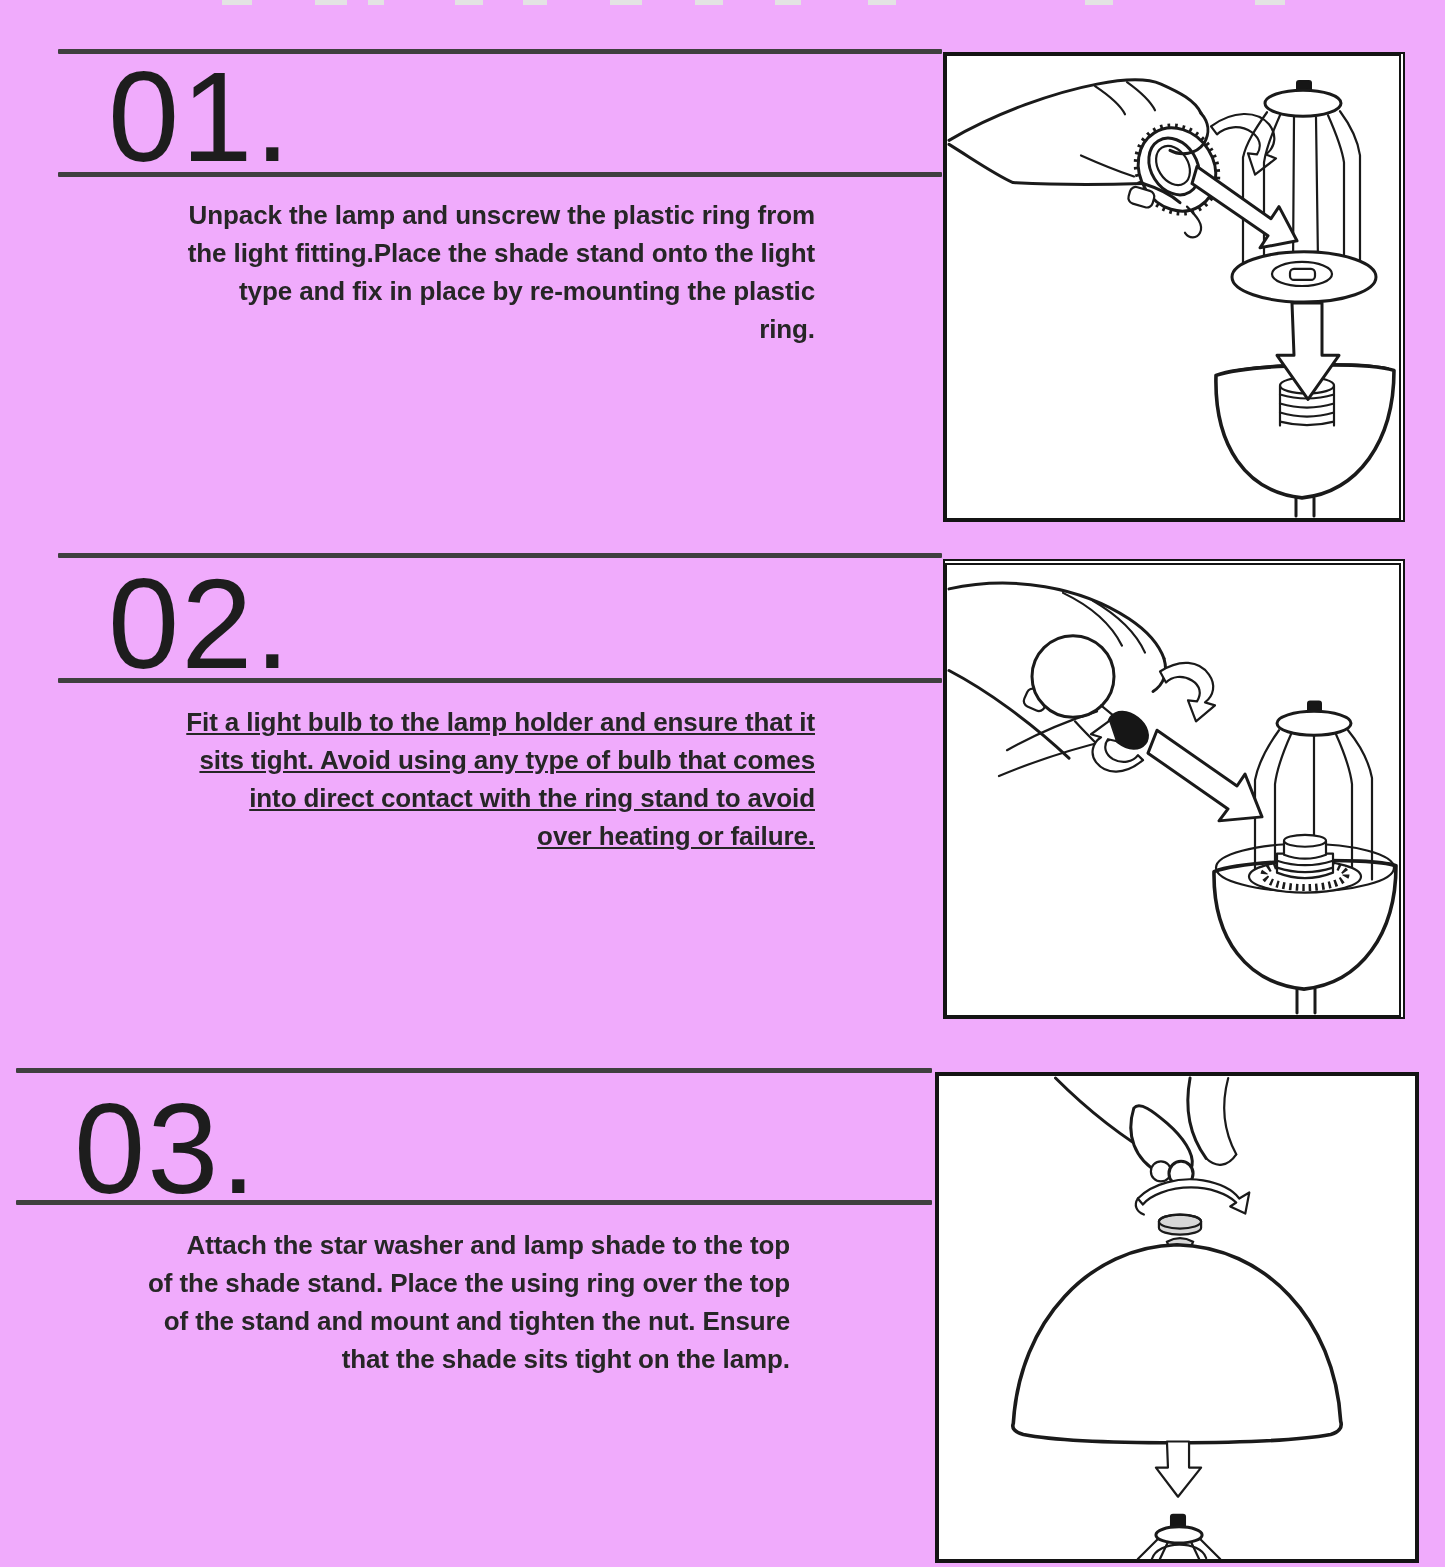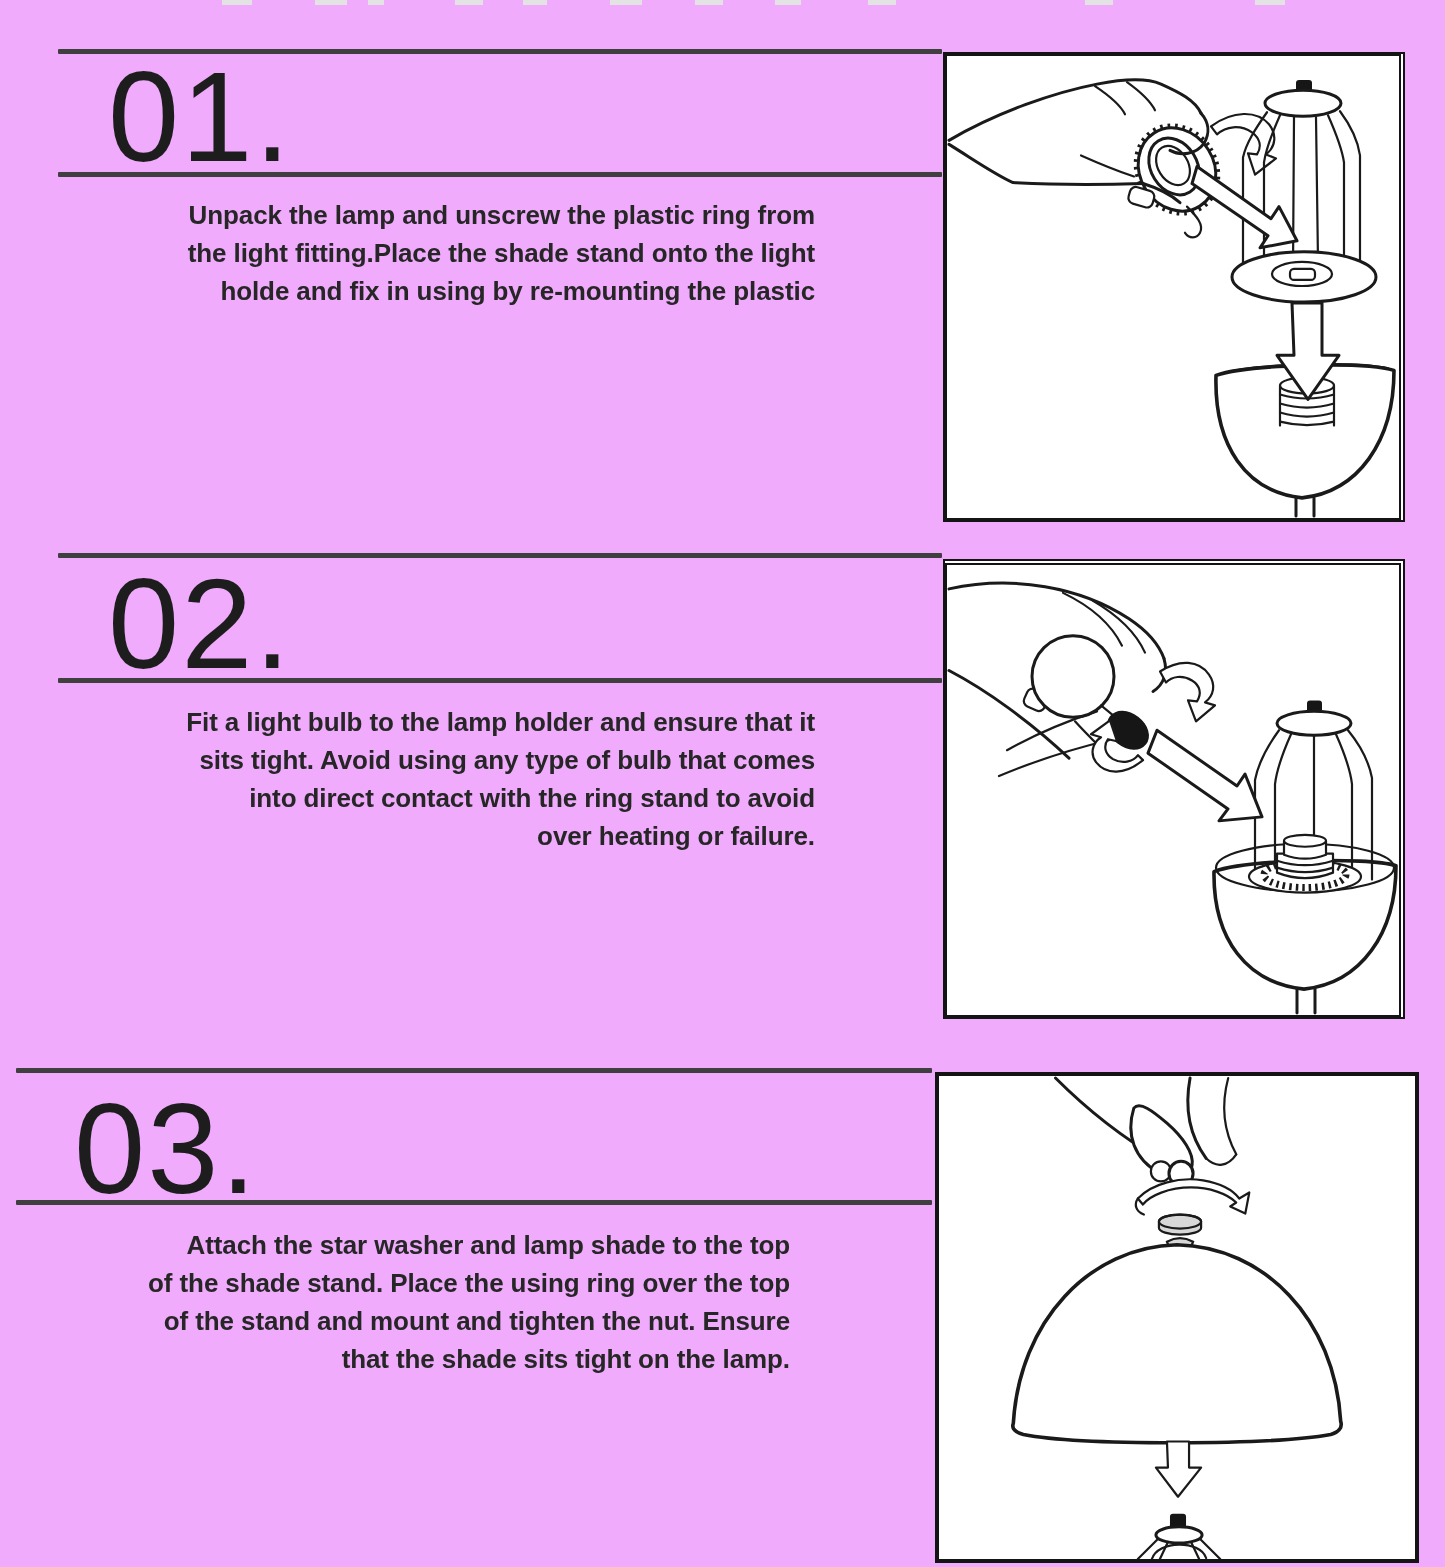--- a/index.html
+++ b/index.html
@@ -43,21 +43,22 @@
   <div class="frag" style="left:868px;width:28px;"></div>
   <div class="frag" style="left:1085px;width:28px;"></div>
   <div class="frag" style="left:1255px;width:30px;"></div>
 
   <div class="rule" style="left:58px;top:49px;width:884px;"></div>
   <h2 class="num" style="left:108px;top:53px;">01.</h2>
   <div class="rule" style="left:58px;top:172px;width:884px;"></div>
   <div class="para" style="left:115px;top:196px;width:700px;">
     <div>Unpack the lamp and unscrew the plastic ring from</div>
     <div>the light fitting.Place the shade stand onto the light</div>
-    <div>holde and fix in using by re-mounting the plastic</div>
+    <div>type and fix in place by re-mounting the plastic</div>
+    <div>ring.</div>
   </div>
 
   <figure class="frame dbl-r" style="left:943px;top:52px;width:462px;height:470px;">
     <svg viewBox="0 0 452 460" preserveAspectRatio="none">
 
       <g>
         <ellipse class="knurl" cx="230" cy="113" rx="37" ry="43" transform="rotate(-32 230 113)"></ellipse>
         <ellipse class="wt" cx="230" cy="113" rx="37" ry="43" transform="rotate(-32 230 113)"></ellipse>
         <ellipse class="wt" cx="227" cy="110" rx="23" ry="30" transform="rotate(-32 227 110)"></ellipse>
         <ellipse class="ln thin" cx="226" cy="109" rx="15" ry="21" transform="rotate(-32 226 109)"></ellipse>
@@ -108,21 +109,21 @@
 
       <g>
         <path class="wt" d="M345,246 L375,246 L375,298 L392,298 L361,342 L330,298 L347,298 Z"></path>
       </g>
     </svg>
   </figure>
 
   <div class="rule" style="left:58px;top:553px;width:884px;"></div>
   <h2 class="num" style="left:108px;top:560px;">02.</h2>
   <div class="rule" style="left:58px;top:678px;width:884px;"></div>
-  <div class="para" style="left:115px;top:703px;width:700px;">
+  <div class="para" style="left:115px;top:703px;width:700px;text-decoration:underline;">
     <div>Fit a light bulb to the lamp holder and ensure that it</div>
     <div>sits tight. Avoid using any type of bulb that comes</div>
     <div>into direct contact with the ring stand to avoid</div>
     <div>over heating or failure.</div>
   </div>
 
   <figure class="frame dbl-r dbl-t" style="left:943px;top:559px;width:462px;height:460px;">
     <svg viewBox="0 0 452 452" preserveAspectRatio="none">
 
       <g>

